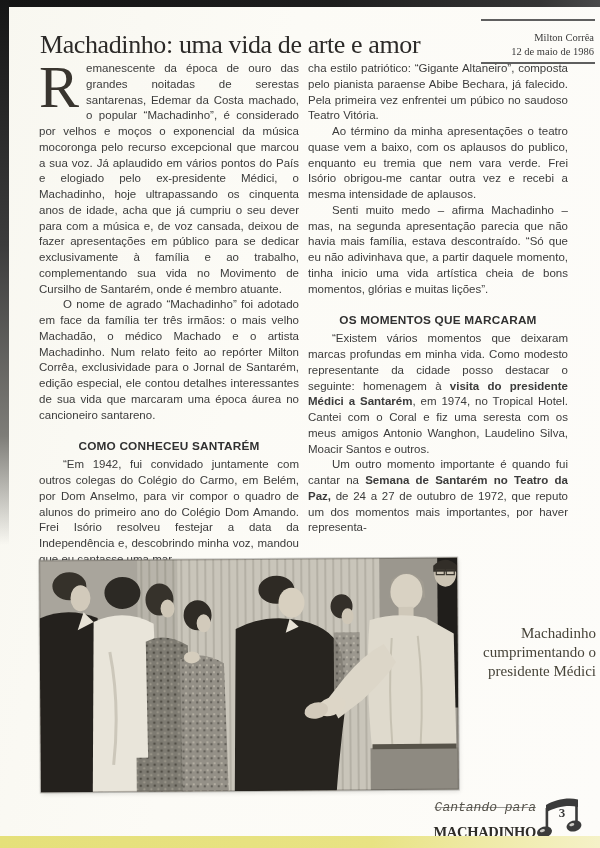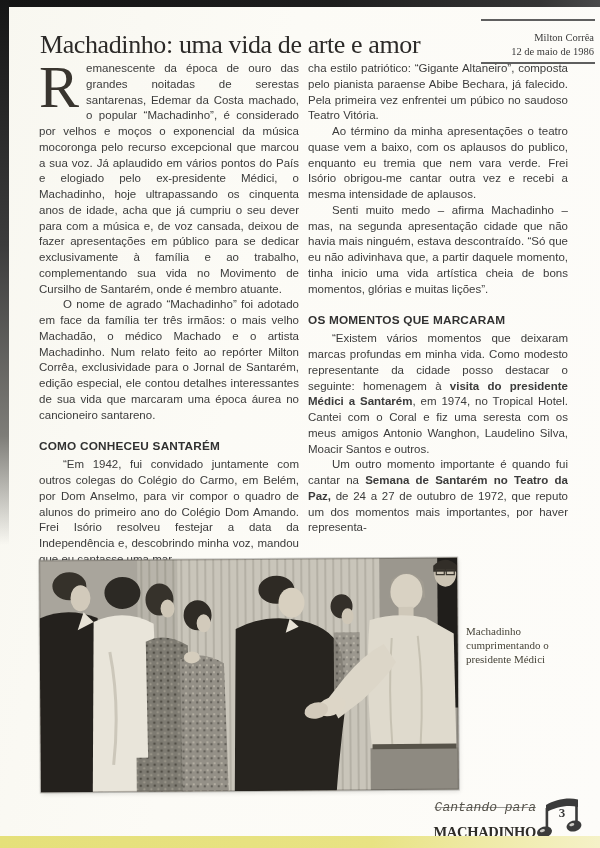--- a/index.html
+++ b/index.html
@@ -14,30 +14,30 @@
         font-family:"Liberation Serif","DejaVu Serif",serif;font-size:26px;
         letter-spacing:-0.4px;color:#2c2a28;white-space:nowrap;}
   .byline{position:absolute;left:481px;top:19px;width:113px;
         border-top:2px solid #5f5f5f;border-bottom:2px solid #5f5f5f;
         padding:10px 1px 3px 0;text-align:right;
         font-family:"Liberation Serif",serif;font-size:10.5px;line-height:1.32;color:#3a3a3a;}
   .columns{position:absolute;left:39px;top:61px;width:529px;display:flex;gap:9px;}
   .col{width:260px;text-align:justify;font-size:11.5px;line-height:1.37;color:#3b3b3b;}
   .para{margin:0;}
   .indent{text-indent:24px;}
-  .heading{font-weight:bold;font-size:11.8px;color:#313131;
+  .heading{font-weight:bold;text-align:center;font-size:11.8px;color:#313131;
         letter-spacing:0.2px;margin:15px 0 3px 0;}
   .dropcap{float:left;font-family:"Liberation Serif","DejaVu Serif",serif;
         font-size:60px;line-height:46px;padding:3px 7px 0 0;color:#39352f;}
   .photo-wrap{position:absolute;left:40px;top:559px;width:418px;height:232px;
         transform:rotate(-0.4deg);box-shadow:0 0 0 1px rgba(60,60,55,0.25),1px 2px 4px rgba(0,0,0,0.12);
         background:#b5b1a8;}
   .photo-wrap svg{display:block;width:100%;height:100%;}
-  .caption{position:absolute;left:466px;top:624px;width:130px;text-align:left;
-        font-family:"Liberation Serif","DejaVu Serif",serif;font-size:11px;
+  .caption{position:absolute;left:466px;top:624px;width:130px;text-align:right;
+        font-family:"Liberation Serif","DejaVu Serif",serif;font-size:15px;
         line-height:1.28;color:#474439;}
   .footer-logo{position:absolute;left:420px;top:801px;width:116px;text-align:right;}
   .logo-script{display:block;font-family:Liberation Mono, monospace;font-style:italic;
         font-size:13px;color:#56534b;line-height:1;margin-bottom:11px;
         text-decoration:line-through;text-decoration-color:rgba(70,70,65,0.55);}
   .logo-name{display:block;font-family:"Liberation Serif","DejaVu Serif",serif;
         font-weight:bold;font-size:14.5px;letter-spacing:-0.3px;color:#2e2c28;line-height:1;}
   .notes{position:absolute;left:537px;top:796px;width:46px;height:44px;}
   .bottom-strip{position:absolute;left:0;bottom:0;width:600px;height:12px;
         background:linear-gradient(to right,#e5e07a 0%,#e8e383 62%,#eee9a2 78%,#f5f2c8 100%);}
@@ -60,21 +60,21 @@
   <div class="columns">
     <div class="col">
       <p class="para"><span class="dropcap">R</span><span>emanescente da época de ouro das grandes noitadas de serestas santarenas, Edemar da Costa machado, o popular “Machadinho”, é considerado por velhos e moços o exponencial da música mocoronga pelo recurso excepcional que marcou a sua voz. Já aplaudido em vários pontos do País e elogiado pelo ex-presidente Médici, o Machadinho, hoje ultrapassando os cinquenta anos de idade, acha que já cumpriu o seu dever para com a música e, de voz cansada, deixou de fazer apresentações em público para se dedicar exclusivamente à família e ao trabalho, complementando sua vida no Movimento de Cursilho de Santarém, onde é membro atuante.</span></p>
       <p class="para indent">O nome de agrado “Machadinho” foi adotado em face da família ter três irmãos: o mais velho Machadão, o médico Machado e o artista Machadinho. Num relato feito ao repórter Milton Corrêa, exclusividade para o Jornal de Santarém, edição especial, ele contou detalhes interessantes de sua vida que marcaram uma época áurea no cancioneiro santareno.</p>
       <div class="heading">COMO CONHECEU SANTARÉM</div>
       <p class="para indent">“Em 1942, fui convidado juntamente com outros colegas do Colégio do Carmo, em Belém, por Dom Anselmo, para vir compor o quadro de alunos do primeiro ano do Colégio Dom Amando. Frei Isório resolveu festejar a data da Independência e, descobrindo minha voz, mandou que eu cantasse uma mar-</p>
     </div>
     <div class="col">
       <p class="para">cha estilo patriótico: “Gigante Altaneiro”, composta pelo pianista paraense Abibe Bechara, já falecido. Pela primeira vez enfrentei um púbico no saudoso Teatro Vitória.</p>
       <p class="para indent">Ao término da minha apresentações o teatro quase vem a baixo, com os aplausos do publico, enquanto eu tremia que nem vara verde. Frei Isório obrigou-me cantar outra vez e recebi a mesma intensidade de aplausos.</p>
-      <p class="para indent">Senti muito medo – afirma Machadinho – mas, na segunda apresentação cidade que não havia mais ninguém, estava descontraído. “Só que eu não adivinhava que, a partir daquele momento, tinha inicio uma vida artística cheia de bons momentos, glórias e muitas lições”.</p>
+      <p class="para indent">Senti muito medo – afirma Machadinho – mas, na segunda apresentação parecia que não havia mais família, estava descontraído. “Só que eu não adivinhava que, a partir daquele momento, tinha inicio uma vida artística cheia de bons momentos, glórias e muitas lições”.</p>
       <div class="heading">OS MOMENTOS QUE MARCARAM</div>
       <p class="para indent"><span>“Existem vários momentos que deixaram marcas profundas em minha vida. Como modesto representante da cidade posso destacar o seguinte: homenagem à </span><b>visita do presidente Médici a Santarém</b><span>, em 1974, no Tropical Hotel. Cantei com o Coral e fiz uma seresta com os meus amigos Antonio Wanghon, Laudelino Silva, Moacir Santos e outros.</span></p>
       <p class="para indent"><span>Um outro momento importante é quando fui cantar na </span><b>Semana de Santarém no Teatro da Paz,</b><span> de 24 a 27 de outubro de 1972, que reputo um dos momentos mais importantes, por haver representa-</span></p>
     </div>
   </div>
 
   <div class="photo-wrap">
     <svg viewBox="0 0 418 232" preserveAspectRatio="none">
       <defs>
         <pattern id="curt" width="8" height="8" patternUnits="userSpaceOnUse">

